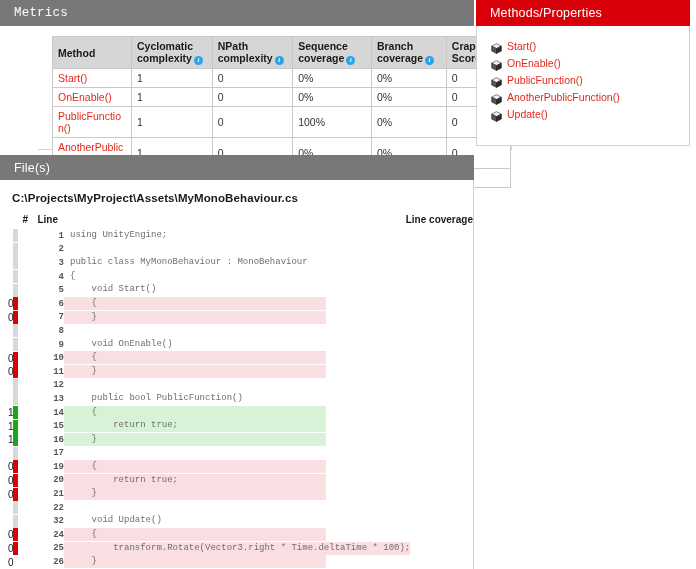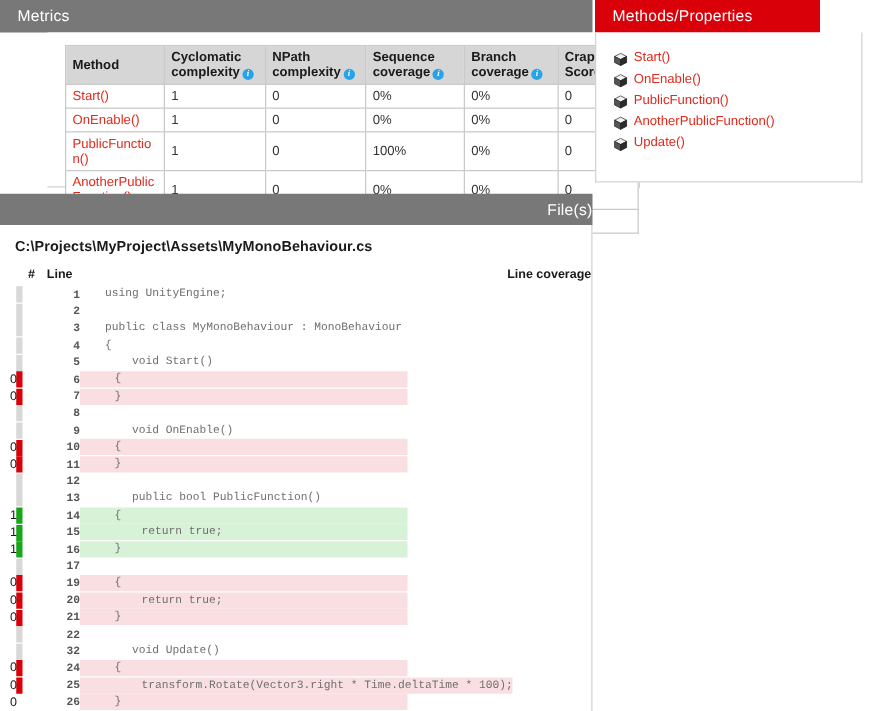--- a/index.html
+++ b/index.html
@@ -36,21 +36,21 @@
 
   .panel-body {
     position: absolute;
     box-sizing: border-box;
     background: #ffffff;
     border: 1px solid #d2d2d2;
     border-top: none;
   }
 
   
-  #metrics-header { left: 0; top: 0; width: 474px; height: 26px; }
+  #metrics-header { left: 0; top: 0; width: 474px; height: 26px; font-family: Liberation Mono, monospace; }
   #metrics-body   { left: 0; top: 26px; width: 474px; height: 124px; border-left: none; margin-left: 38px; }
 
   table.metrics {
     border-collapse: collapse;
     margin: 10px 0 0 14px;
     font-size: 10.5px;
     table-layout: fixed;
   }
   table.metrics th,
   table.metrics td {
@@ -92,21 +92,21 @@
     line-height: 9px;
     text-align: center;
     font-weight: bold;
     font-style: italic;
     font-family: "Liberation Serif", serif;
     vertical-align: 0px;
     margin-left: 2px;
   }
 
   
-  #files-header { left: 0; top: 155px; width: 474px; height: 25px; justify-content: flex-end; }
+  #files-header { left: 0; top: 155px; width: 474px; height: 25px; }
   #files-body   { left: 0; top: 180px; width: 474px; height: 428px; border-left: none; border-bottom: none; }
 
   .file-path {
     margin: 12px 0 0 12px;
     font-size: 11.5px;
     font-weight: bold;
     color: #1a1a1a;
     letter-spacing: .1px;
   }
 
@@ -174,24 +174,24 @@
     line-height: 13.6px;
   }
   td.codecell .seg {
     display: inline-block;
     min-width: 256px;
     padding-left: 6px;
     line-height: 13px;
   }
   tr.cov-full .seg   { background: #d8f2d8; }
   tr.cov-none .seg   { background: #f9dfe1; }
-  tr.cov-plain .seg  { background: transparent; margin-left: 14px; }
+  tr.cov-plain .seg  { background: transparent; }
 
   
-  #methods-header { left: 476px; top: 0; width: 180px; height: 26px; }
+  #methods-header { left: 476px; top: 0; width: 214px; height: 26px; }
   #methods-body   { left: 476px; top: 26px; width: 214px; height: 120px; }
 
   ul.method-list {
     list-style: none;
     margin: 12px 0 0 0;
     padding: 0 0 0 14px;
   }
   ul.method-list li {
     display: flex;
     align-items: center;

